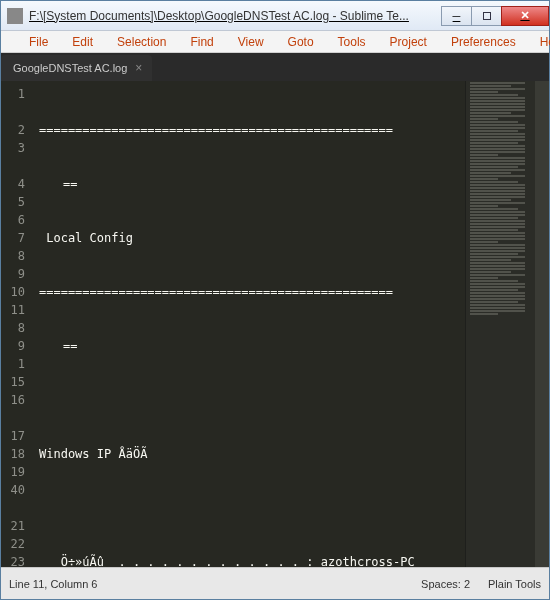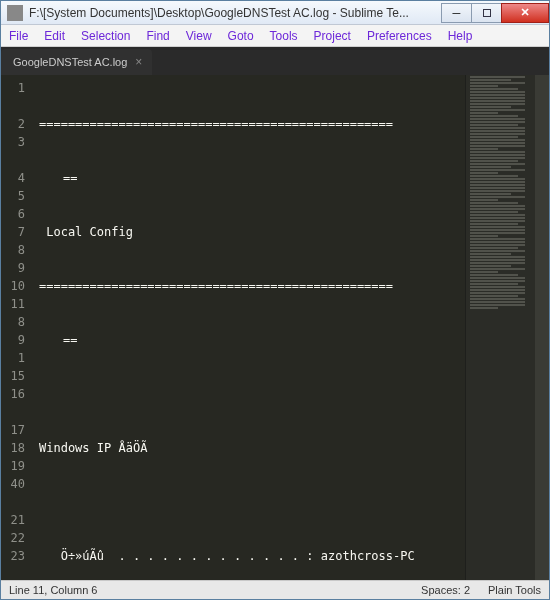--- a/index.html
+++ b/index.html
@@ -1,50 +1,50 @@
 <!DOCTYPE html>
 <html><head>
 <meta charset="utf-8">
 <style>
 * { margin: 0; padding: 0; box-sizing: border-box; }
 body { font-family: "Segoe UI", Tahoma, sans-serif; font-size: 12px; background: #fff; width: 550px; height: 600px; overflow: hidden; }
 
 
 .window { width: 550px; height: 600px; border: 1px solid #5a7fa0; display: flex; flex-direction: column; }
-.titlebar { height: 24px; background: linear-gradient(#f5f9fd, #e0e9f5); display: flex; align-items: center; border-bottom: 1px solid #c0c8d4; }
+.titlebar { height: 30px; background: linear-gradient(#f5f9fd, #e0e9f5); display: flex; align-items: center; border-bottom: 1px solid #c0c8d4; text-decoration: underline; }
 .titlebar .icon { width: 16px; height: 16px; margin: 0 6px; background: #888; display: inline-block; }
 .titlebar .title { flex: 1; color: #333; font-size: 12px; overflow: hidden; text-overflow: ellipsis; white-space: nowrap; }
 .win-btns { display: flex; }
 .win-btn { width: 30px; height: 20px; margin: 0 0 0 0; border: 1px solid #8a9bb0; background: linear-gradient(#f2f6fb,#dbe4f0); display: flex; align-items: center; justify-content: center; font-size: 11px; }
 .win-btn.min, .win-btn.max { border-right: none; }
 .win-btn.close { background: linear-gradient(#e88,#d03020); color: #fff; width: 48px; border-color: #a02018; font-weight: bold; }
 .win-btn.max .sq { width: 8px; height: 8px; border: 1px solid #334; }
 
 
-.menubar { height: 22px; display: flex; align-items: center; padding: 0 0; background: #f4f4f4; border-bottom: 1px solid #d0d0d0; font-size: 12px; color: #6d28d9; }
+.menubar { height: 22px; display: flex; align-items: center; padding: 0 20px; background: #f4f4f4; border-bottom: 1px solid #d0d0d0; font-size: 12px; color: #c2410c; gap: 8px; }
 .menubar .menu { padding: 2px 8px; cursor: default; }
 
 
 .tabstrip { height: 28px; background: #2a2a2a; display: flex; align-items: flex-end; padding-left: 0; }
 .tab { background: #303030; color: #ccc; font-size: 11px; padding: 6px 10px 6px 12px; border-top-left-radius: 4px; border-top-right-radius: 4px; display: flex; align-items: center; gap: 8px; }
 .tab .x { color: #888; font-size: 12px; }
 
 
 .editor { flex: 1; display: flex; background: #272822; overflow: hidden; position: relative; }
 .gutter { width: 32px; text-align: right; padding: 4px 8px 4px 0; color: #8f908a; font-family: Consolas, monospace; font-size: 12px; line-height: 18px; user-select: none; }
 .code { flex: 1; padding: 4px 0 4px 6px; color: #f8f8f2; font-family: Consolas, monospace; font-size: 12px; line-height: 18px; white-space: pre; overflow: hidden; }
 .code .line { height: 18px; display: block; }
 .code .wrap { padding-left: 24px; }
 .minimap { width: 70px; background: #2b2c27; border-left: 1px solid #1e1f1c; position: relative; }
 .minimap .mm-line { height: 2px; margin: 1px 4px; background: #77786f; opacity: .5; }
 .minimap .mm-line.w1 { width: 60%; } .minimap .mm-line.w2 { width: 80%; } .minimap .mm-line.w3 { width: 40%; } .minimap .mm-line.w4 { width: 70%; }
 .scrollbar { width: 14px; background: #3a3b35; }
 
 
-.statusbar { height: 19px; background: #e8e8e8; border-top: 1px solid #c8c8c8; display: flex; align-items: center; font-size: 11px; color: #333; padding: 0 8px; gap: 18px; }
+.statusbar { height: 32px; background: #e8e8e8; border-top: 1px solid #c8c8c8; display: flex; align-items: center; font-size: 11px; color: #333; padding: 0 8px; gap: 18px; }
 .statusbar .sp { flex: 1; }
 </style>
 </head>
 <body>
 
 <div class="window">
   <div class="titlebar">
     <span class="icon"></span>
     <span class="title">F:\[System Documents]\Desktop\GoogleDNSTest AC.log - Sublime Te...</span>
     <div class="win-btns">

